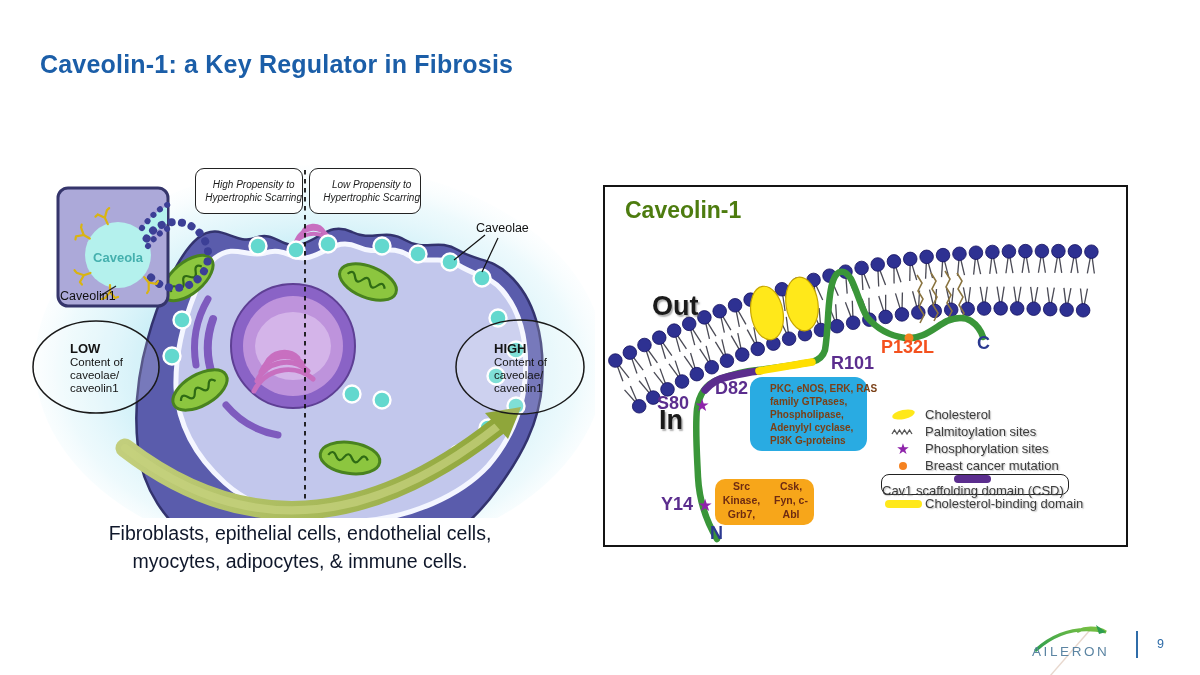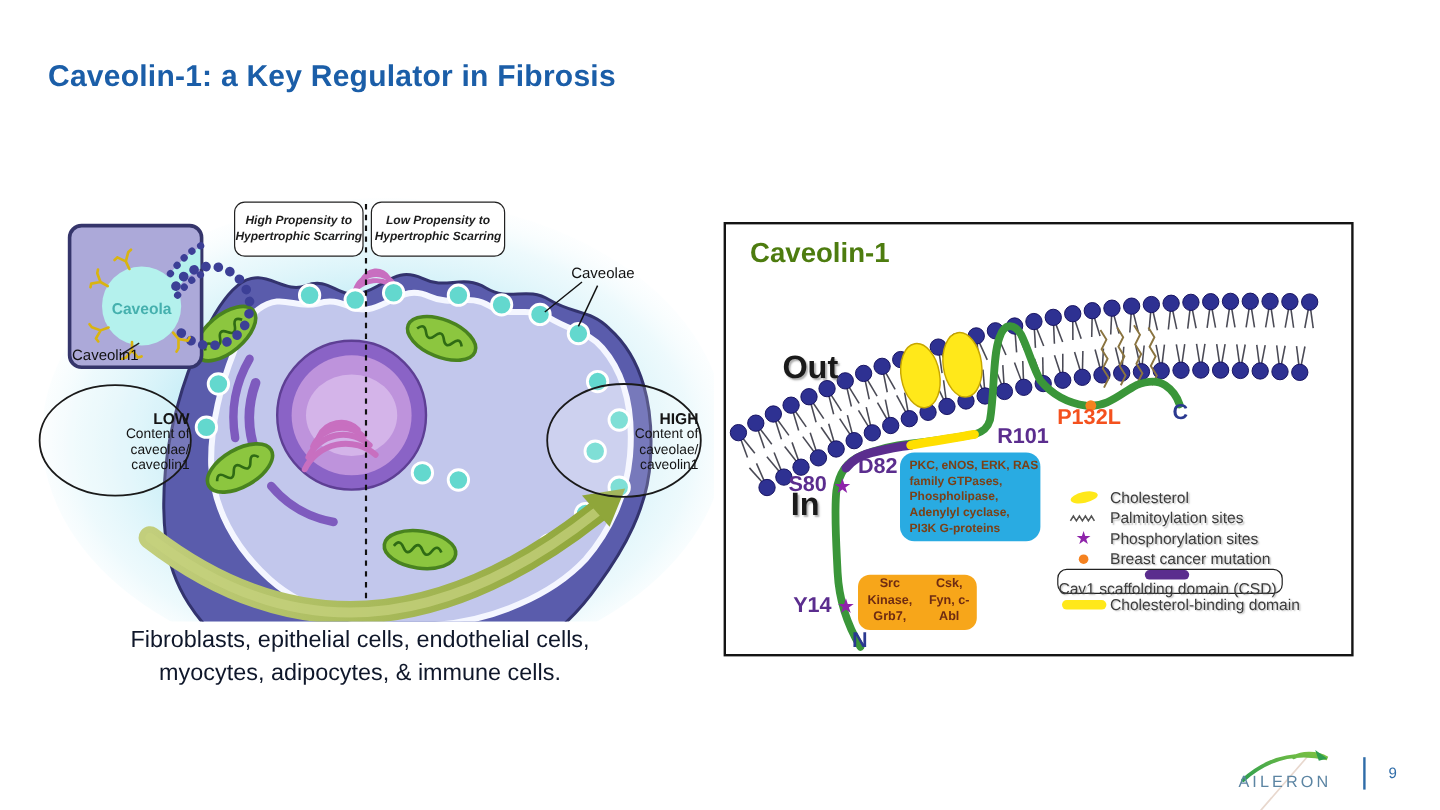--- a/index.html
+++ b/index.html
@@ -4,37 +4,37 @@
 <style>
   html,body{margin:0;padding:0;background:#fff;}
   .slide{position:relative;width:1200px;height:675px;background:#fff;overflow:hidden;
          font-family:"Liberation Sans",sans-serif;}
   .abs{position:absolute;}
   
   .slide-title{left:40px;top:50px;font-size:25px;font-weight:bold;color:#1B5EA8;letter-spacing:.2px;}
   
   .lf{left:30px;top:158px;width:565px;height:360px;}
   .prop-box{border:1.4px solid #222;border-radius:9px;background:rgba(255,255,255,.95);
-            font-size:10px;font-style:italic;font-weight:bold;color:#1c1c1c;text-align:center;
-            line-height:1.32;display:flex;align-items:center;justify-content:center;}
+            font-size:10px;font-style:italic;font-weight:normal;color:#1c1c1c;text-align:center;
+            line-height:1.32;display:flex;align-items:center;justify-content:flex-end;}
   .cavlab{font-size:12.5px;color:#111;}
-  .ell-txt{text-align:right;color:#141414;font-size:11.5px;line-height:1.1;}
+  .ell-txt{text-align:left;color:#141414;font-size:11.5px;line-height:1.1;padding-left:36px;}
   .ell-txt .big{font-size:13px;font-weight:bold;}
   .inset-cav{font-size:13px;color:#45B0AE;font-weight:bold;text-align:center;}
   .inset-cv1{font-size:12.5px;color:#111;}
   .caption{left:85px;top:520px;width:430px;text-align:center;color:#0f172a;font-size:19.5px;line-height:1.42;}
   
   .rp{left:603px;top:185px;width:525px;height:362px;background:#fff;border:2.5px solid #141414;box-sizing:border-box;}
   .rp-title{left:20px;top:10px;font-size:23px;font-weight:800;color:#4d7c0f;}
   .side-lab{font-size:27px;font-weight:800;color:#1a1a1a;text-shadow:1.5px 1.5px 1.5px rgba(110,110,110,.55);margin-left:39px;}
   .res{font-size:18px;font-weight:bold;color:#5B2D8E;white-space:nowrap;}
   .res-or{color:#F4511E;}
   .res-nv{color:#2B3990;}
   .bluebox{left:145px;top:190px;width:117px;height:74px;background:#29ABE2;border-radius:12px;
-           padding:5px 0 0 8px;box-sizing:border-box;color:#7A4017;font-size:10px;font-weight:bold;line-height:1.3;}
+           padding:5px 0 0 20px;box-sizing:border-box;color:#7A4017;font-size:10px;font-weight:bold;line-height:1.3;}
   .bluebox div{white-space:nowrap;}
   .orangebox{left:110px;top:292px;width:99px;height:46px;background:#F7A61A;border-radius:10px;
              color:#6E2B12;font-size:10.5px;font-weight:bold;text-align:center;line-height:1.35;
              display:flex;flex-direction:row;justify-content:center;}
   .legend{left:276px;top:219px;width:246px;}
   .lg-row{display:flex;align-items:center;height:17px;}
   .lg-ic{width:44px;display:flex;justify-content:center;align-items:center;flex:none;}
   .lg-tx{font-size:13px;color:#3C3C3C;white-space:nowrap;text-shadow:1.2px 1.2px 1.2px rgba(120,120,120,.45);}
   .lg-boxed{border:1.6px solid #222;border-radius:8px;height:19px;padding-right:4px;width:fit-content;flex-direction:column;}
   .ic-chol{width:23px;height:9px;background:#FFE81A;border-radius:50%;transform:rotate(-12deg);}

